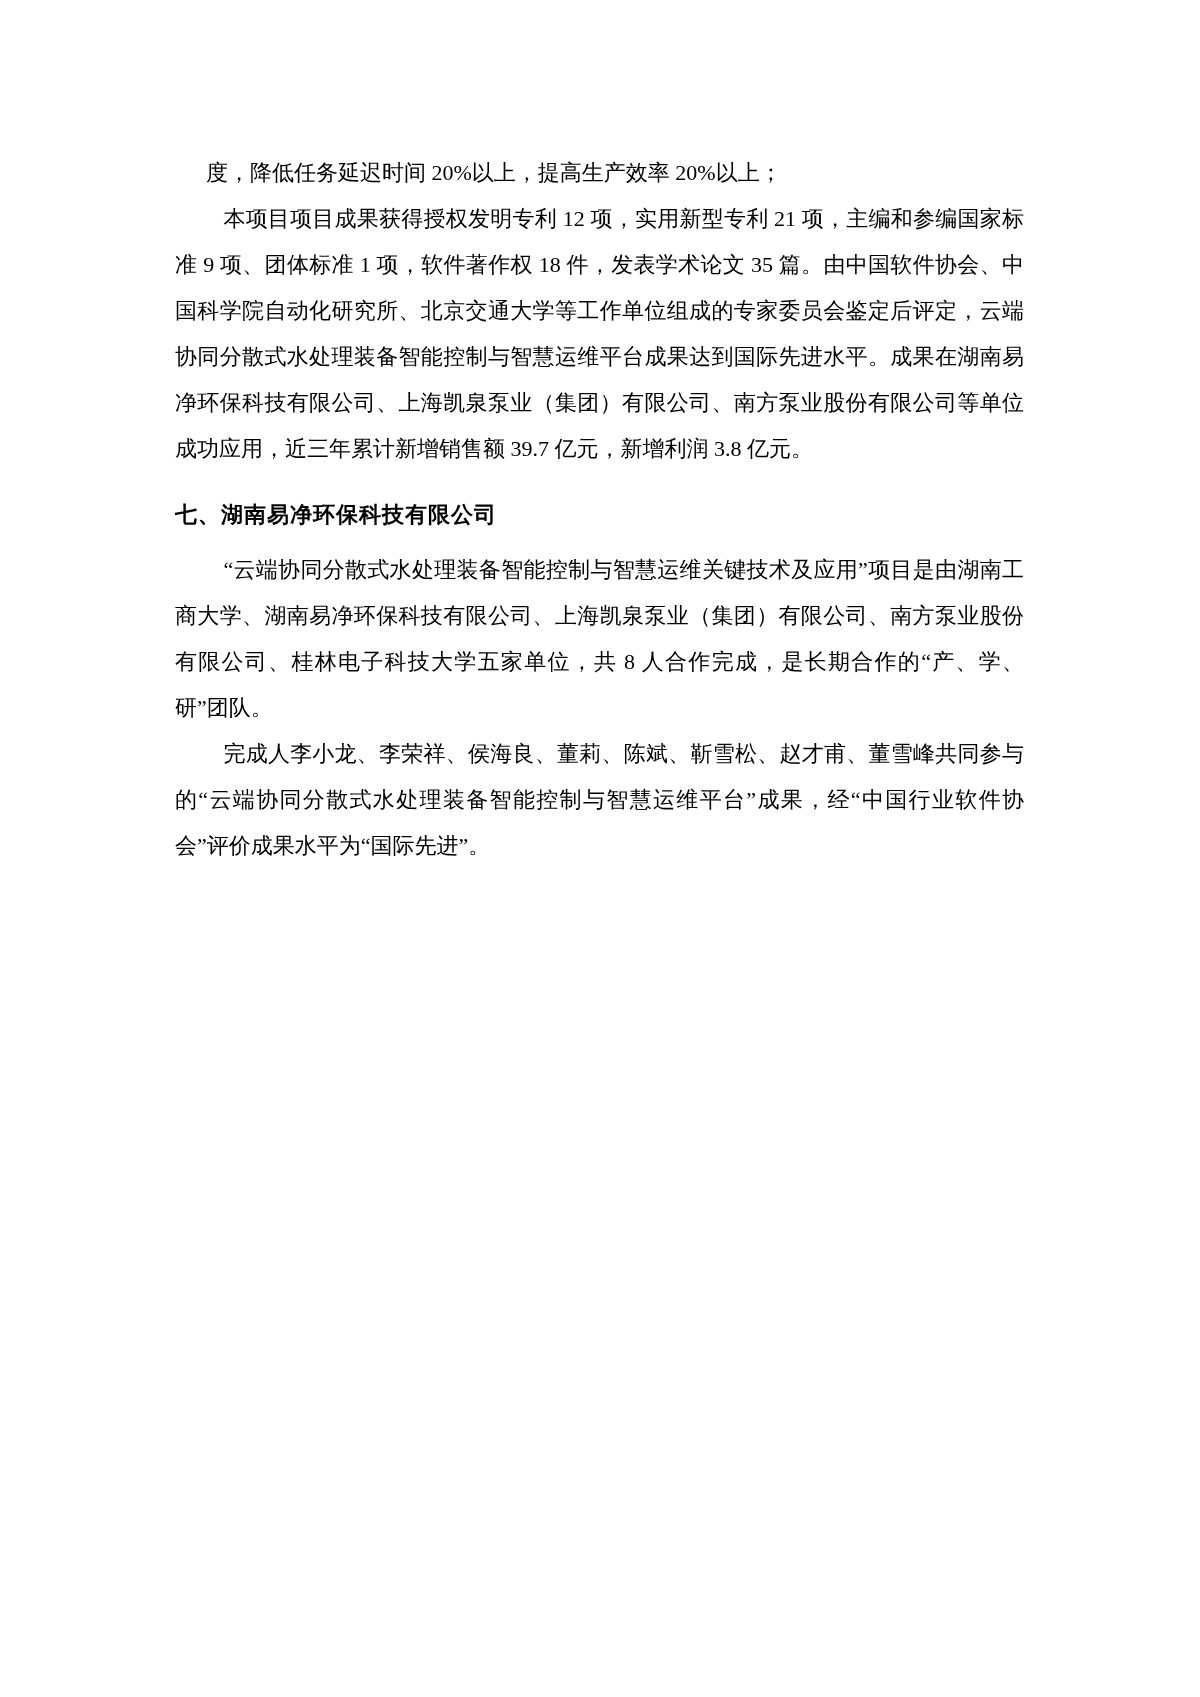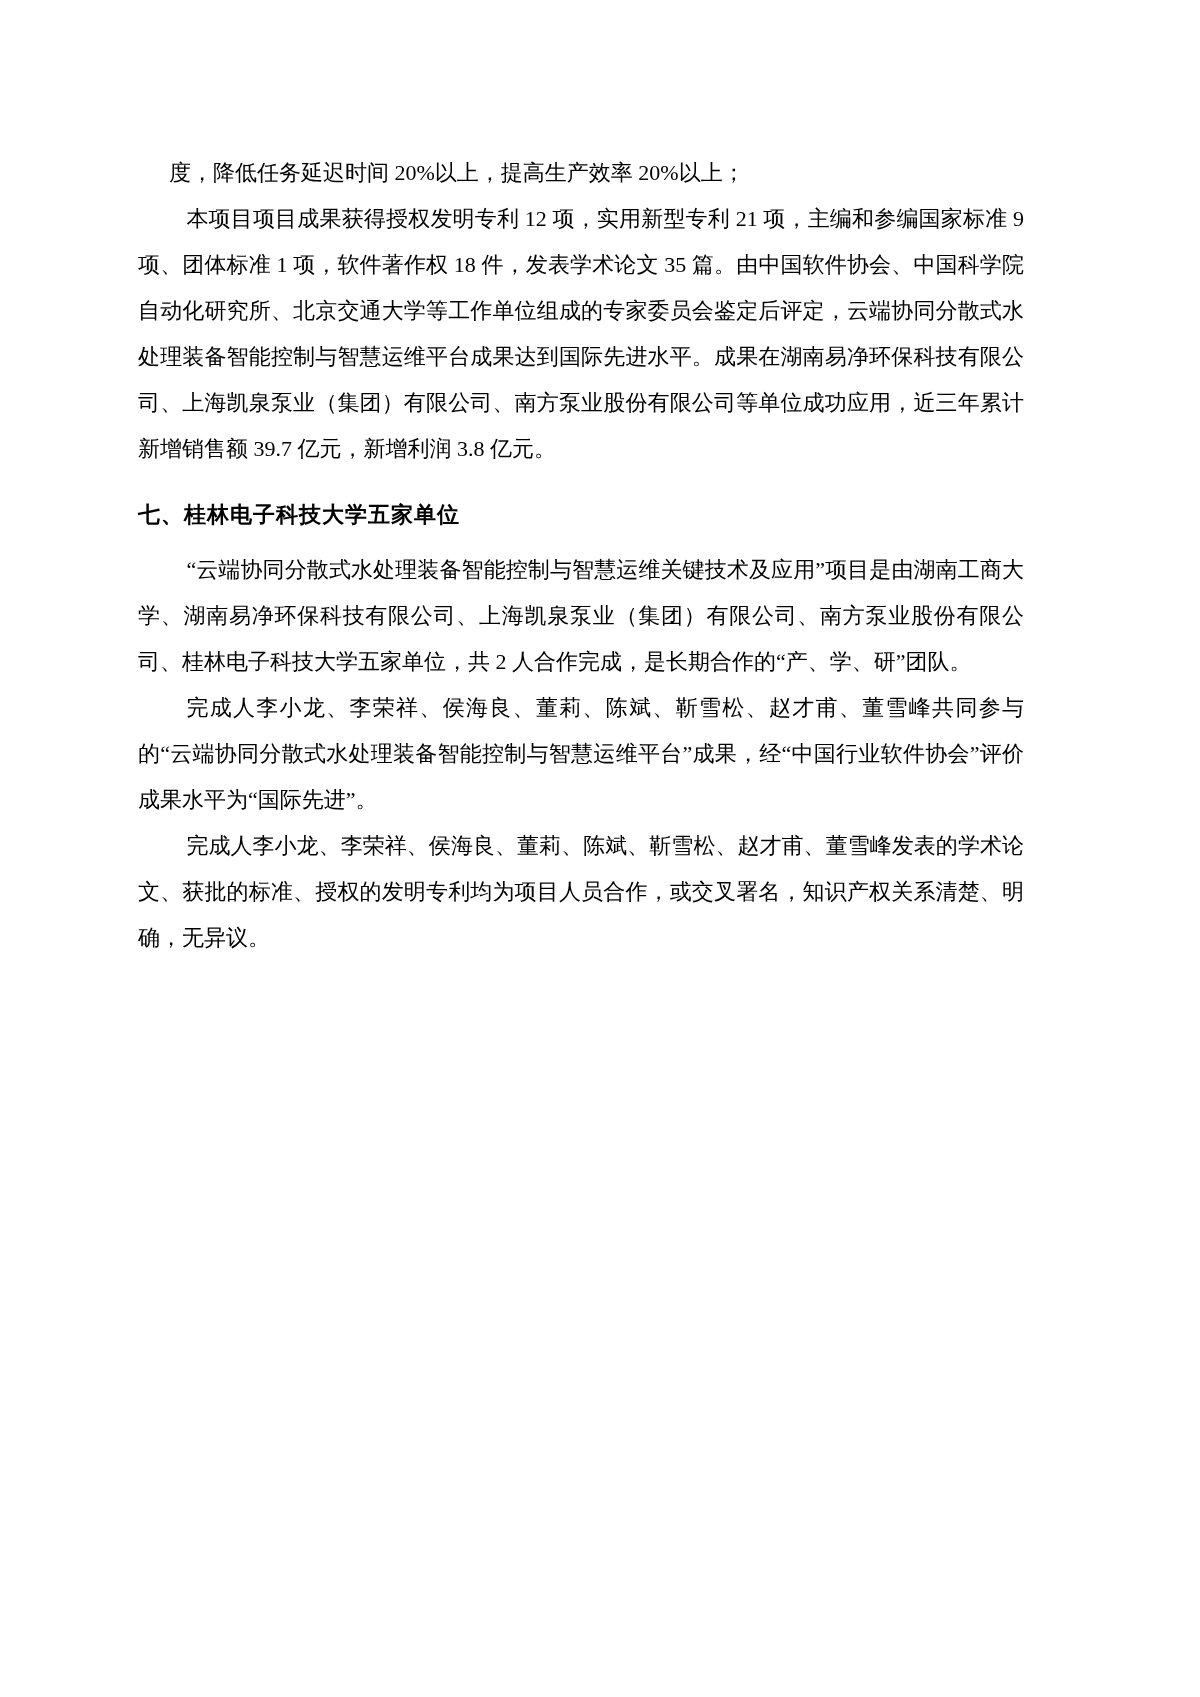--- a/index.html
+++ b/index.html
@@ -16,20 +16,21 @@
     box-sizing: border-box;
     padding: 150px 176px 0 138px;
     overflow: hidden;
   }
   .doc {
     font-family: "Liberation Serif", "DejaVu Serif", serif;
     font-size: 22px;
     line-height: 46px;
     color: #000000;
     text-align: justify;
+    margin-left: 37px;
   }
   .doc p {
     margin: 0;
     word-break: break-all;
   }
   .doc p.indent {
     text-indent: 2.2em;
   }
   .doc p.cont-indent {
     text-indent: 31px;
@@ -43,18 +44,17 @@
     letter-spacing: 1px;
   }
 </style>
 </head>
 <body>
 
 <div class="page">
   <main class="doc" id="doc-body">
       <p class="cont-indent">度，降低任务延迟时间 20%以上，提高生产效率 20%以上；</p>
       <p class="indent">本项目项目成果获得授权发明专利 12 项，实用新型专利 21 项，主编和参编国家标准 9 项、团体标准 1 项，软件著作权 18 件，发表学术论文 35 篇。由中国软件协会、中国科学院自动化研究所、北京交通大学等工作单位组成的专家委员会鉴定后评定，云端协同分散式水处理装备智能控制与智慧运维平台成果达到国际先进水平。成果在湖南易净环保科技有限公司、上海凯泉泵业（集团）有限公司、南方泵业股份有限公司等单位成功应用，近三年累计新增销售额 39.7 亿元，新增利润 3.8 亿元。</p>
-      <h2 class="section-heading">七、桂林电子科技大学五家单位</h2>
-      <p class="indent">“云端协同分散式水处理装备智能控制与智慧运维关键技术及应用”项目是由湖南工商大学、湖南易净环保科技有限公司、上海凯泉泵业（集团）有限公司、南方泵业股份有限公司、桂林电子科技大学五家单位，共 2 人合作完成，是长期合作的“产、学、研”团队。</p>
+      <h2 class="section-heading">七、湖南易净环保科技有限公司</h2>
+      <p class="indent">“云端协同分散式水处理装备智能控制与智慧运维关键技术及应用”项目是由湖南工商大学、湖南易净环保科技有限公司、上海凯泉泵业（集团）有限公司、南方泵业股份有限公司、桂林电子科技大学五家单位，共 8 人合作完成，是长期合作的“产、学、研”团队。</p>
       <p class="indent">完成人李小龙、李荣祥、侯海良、董莉、陈斌、靳雪松、赵才甫、董雪峰共同参与的“云端协同分散式水处理装备智能控制与智慧运维平台”成果，经“中国行业软件协会”评价成果水平为“国际先进”。</p>
-      <p class="indent">完成人李小龙、李荣祥、侯海良、董莉、陈斌、靳雪松、赵才甫、董雪峰发表的学术论文、获批的标准、授权的发明专利均为项目人员合作，或交叉署名，知识产权关系清楚、明确，无异议。</p>
     </main>
 </div>
 
 </body></html>

